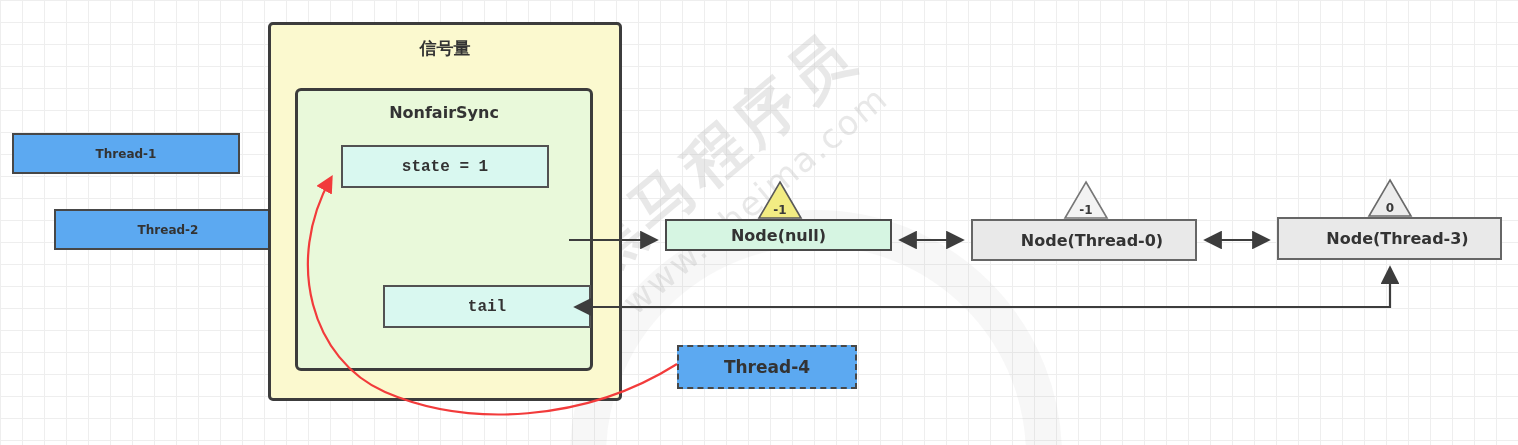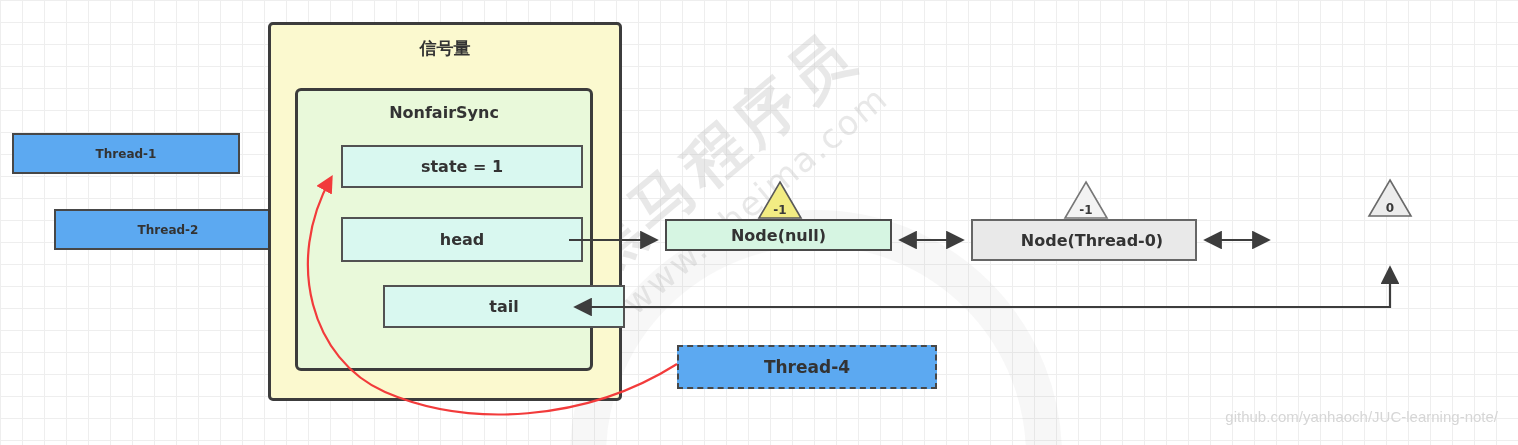--- a/index.html
+++ b/index.html
@@ -26,21 +26,21 @@
   }
   .thread{
     background:#5ca9f1;
     border:2px solid #474747;
     width:228px;height:41px;
     font-size:12px;
   }
   .thread-dashed{
     background:#5ca9f1;
     border:2px dashed #474747;
-    width:260px;height:44px;
+    width:180px;height:44px;
     font-size:17px;
     text-align:right;
   }
   .outer-sem{
     background:#fbf9cf;
     border:3px solid #3c3c3c;
     border-radius:5px;
     align-items:flex-start;
     font-size:17px;
     padding-top:12px;
@@ -48,21 +48,22 @@
   .nonfair{
     background:#e9f9da;
     border:3px solid #3c3c3c;
     border-radius:6px;
     align-items:flex-start;
     padding-top:12px;
   }
   .field{
     background:#d9f8f0;
     border:2px solid #525252;
-    width:242px;
+    width:208px;
+    font-family:Liberation Mono, monospace;
   }
   .node-mint{
     background:#d6f5e2;
     border:2px solid #4a4a4a;
   }
   .node-gray{
     background:#e9e9e9;
     border:2px solid #666666;
     padding-left:16px;
   }
@@ -132,32 +133,32 @@
     <span>信号量</span>
   </div>
 
   <div class="box nonfair" style="left:295px;top:88px;width:298px;height:283px;">
     <span>NonfairSync</span>
   </div>
 
   <div class="box field" style="left:341px;top:145px;height:43px;">
     <span>state = 1</span>
   </div>
-  <div class="box field" style="left:341px;top:217px;height:45px;">
-    <span>head</span>
-  </div>
   <div class="box field" style="left:341px;top:285px;height:43px;margin-left:42px;">
     <span>tail</span>
   </div>
 
   <div class="box node-mint" style="left:665px;top:219px;width:227px;height:32px;justify-content:center;">
     <span>Node(null)</span>
   </div>
   <div class="box node-gray" style="left:971px;top:219px;width:226px;height:42px;">
     <span>Node(Thread-0)</span>
+  </div>
+  <div class="box node-gray" style="left:1277px;top:217px;width:225px;height:43px;">
+    <span>Node(Thread-3)</span>
   </div>
 
   <div class="tri-wrap" style="left:757px;top:180px;width:46px;height:40px;">
     <svg width="46" height="40">
       <polygon points="23,2 44,38 2,38" fill="#f2ec83" stroke="#5a5a5a" stroke-width="1.6"></polygon>
     </svg>
     <span class="tri-label">-1</span>
   </div>
   <div class="tri-wrap" style="left:1063px;top:180px;width:46px;height:40px;">
     <svg width="46" height="40">
@@ -190,15 +191,14 @@
 
     <path d="M901,240 L962,240" stroke="#3d3d3d" stroke-width="2.2" fill="none" marker-start="url(#arr)" marker-end="url(#arr)"></path>
 
     <path d="M1206,240 L1268,240" stroke="#3d3d3d" stroke-width="2.2" fill="none" marker-start="url(#arr)" marker-end="url(#arr)"></path>
 
     <path d="M576,307 L1390,307 L1390,268" stroke="#3d3d3d" stroke-width="2.2" fill="none" marker-start="url(#arr)" marker-end="url(#arr)"></path>
 
     <path d="M677,364 C585,422 468,428 385,392 C312,360 284,262 331,178" stroke="#f23b3b" stroke-width="2.2" fill="none" marker-end="url(#arrRed)"></path>
   </svg>
 
-  <div class="credit">github.com/yanhaoch/JUC-learning-note/</div>
 
 </div>
 
 </body></html>

